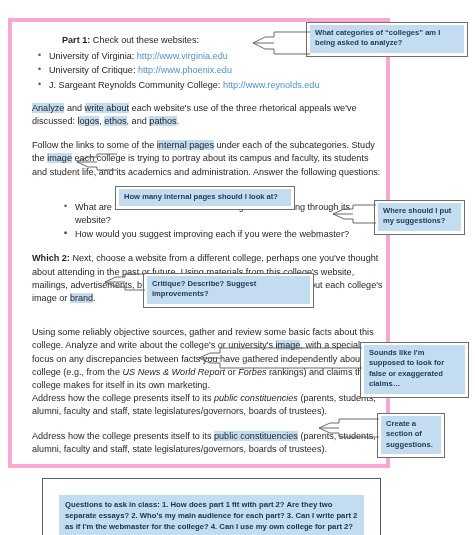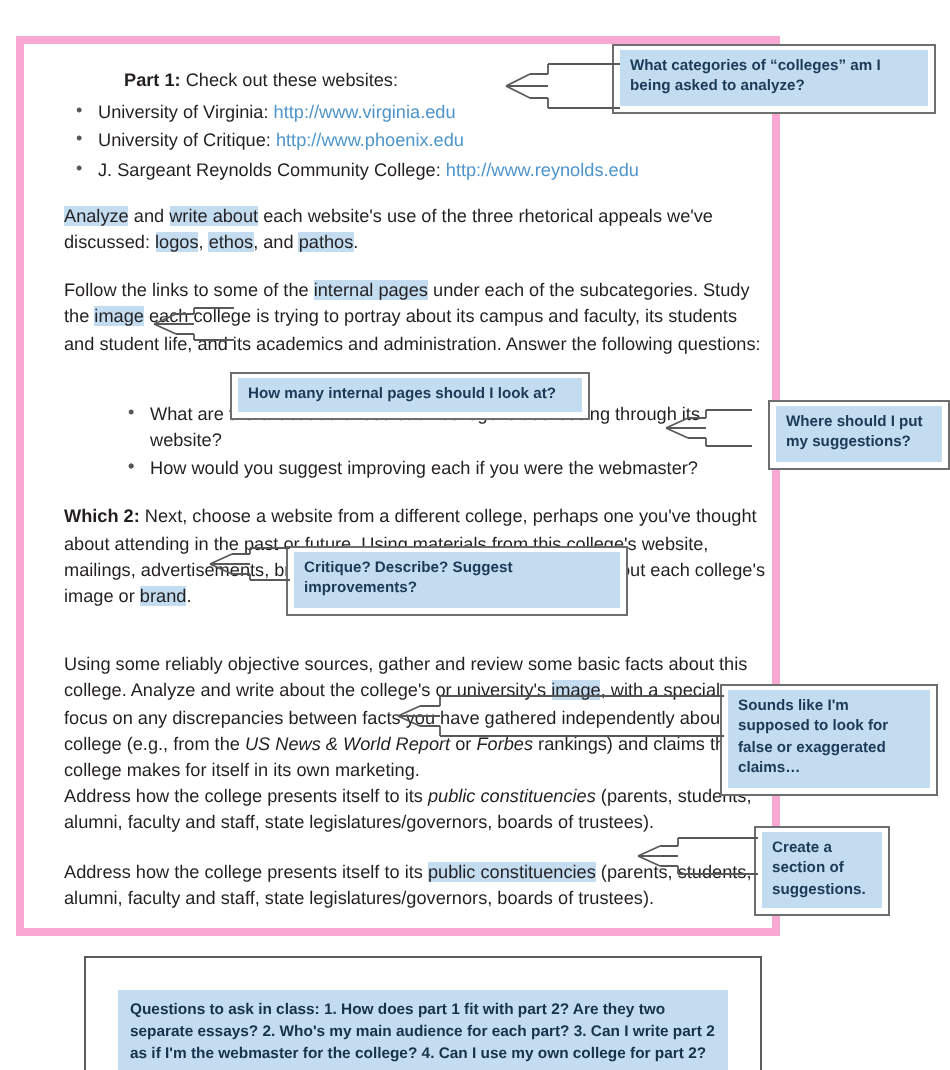--- a/index.html
+++ b/index.html
@@ -194,21 +194,21 @@
 </svg>
 
 <div class="callout" style="left:306px;top:22px;width:162px;">
   <div class="inner">What categories of “colleges” am I being asked to analyze?</div>
 </div>
 
 <div class="callout" style="left:115px;top:154px;width:180px;margin-top:32px;">
   <div class="inner">How many internal pages should I look at?</div>
 </div>
 
-<div class="callout" style="left:384px;top:200px;width:91px;">
+<div class="callout" style="left:374px;top:200px;width:91px;">
   <div class="inner">Where should I put my suggestions?</div>
 </div>
 
 <div class="callout" style="left:143px;top:273px;width:171px;">
   <div class="inner">Critique? Describe? Suggest improvements?</div>
 </div>
 
 <div class="callout" style="left:360px;top:342px;width:109px;">
   <div class="inner">Sounds like I'm supposed to look for false or exaggerated claims…</div>
 </div>

